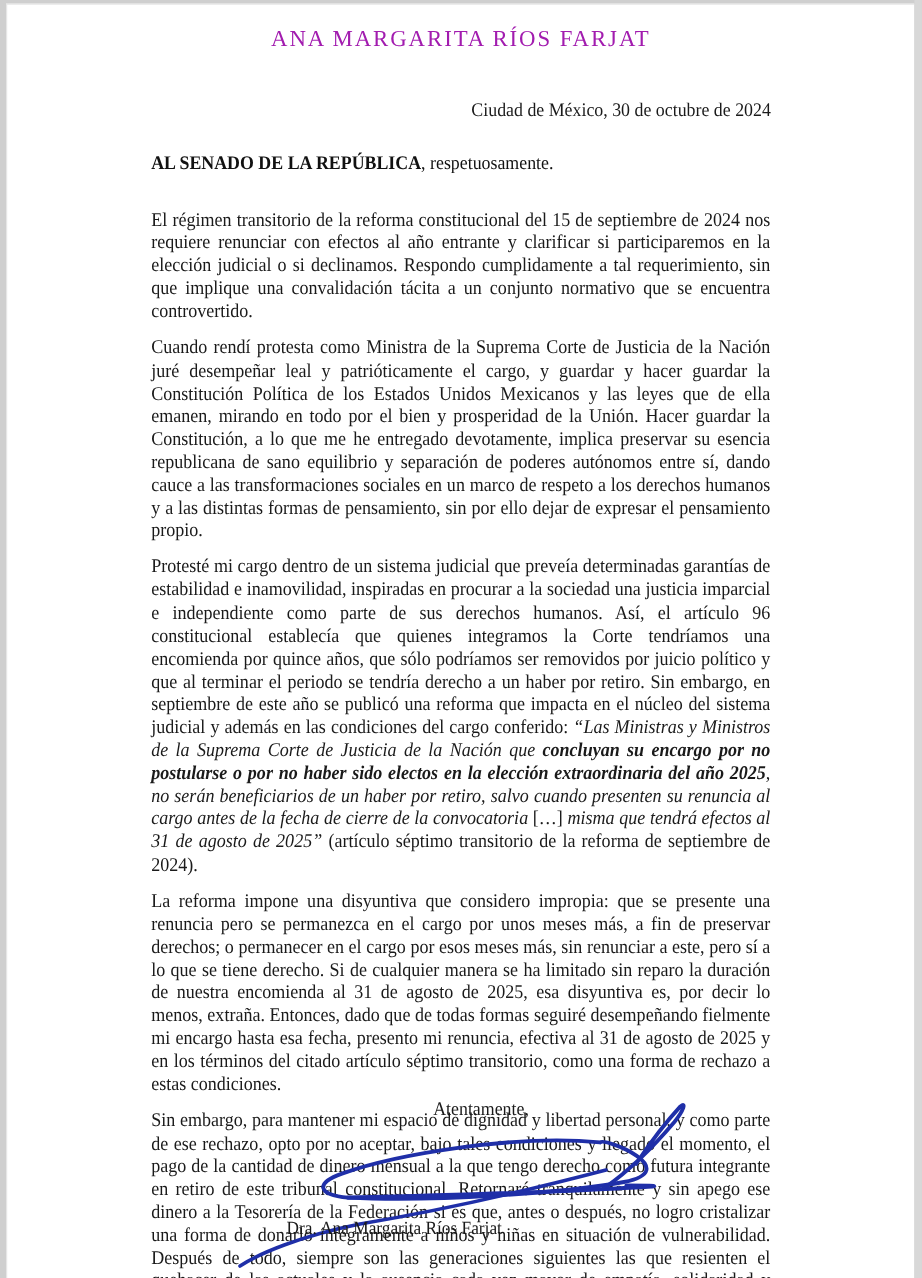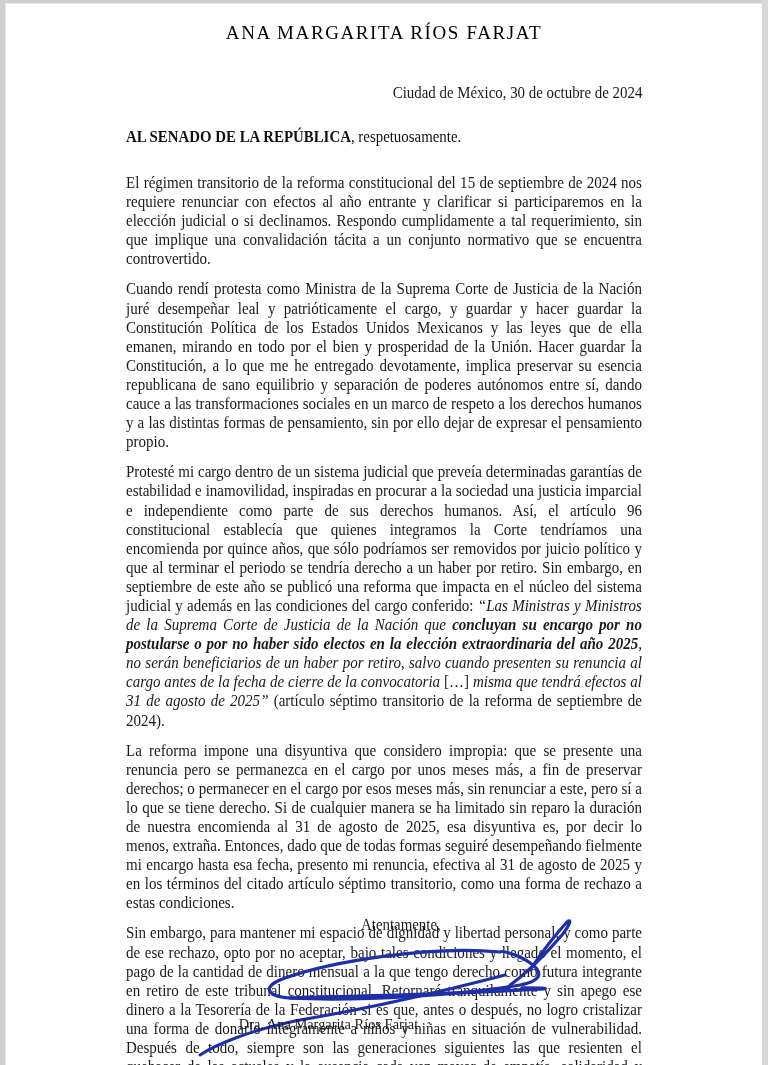--- a/index.html
+++ b/index.html
@@ -32,21 +32,21 @@
   }
   .letterhead {
     position: absolute;
     left: 0;
     width: 768px;
     top: 22px;
     text-align: center;
     font-family: "Liberation Serif", serif;
     font-size: 19px;
     letter-spacing: 1.6px;
-    color: #000000;
+    color: #a21caf;
   }
   .date {
     position: absolute;
     right: 126px;
     top: 84px;
     font-family: "Liberation Serif", serif;
     font-size: 16px;
     color: #1a1a1a;
     transform: scaleX(0.93);
     transform-origin: right center;

